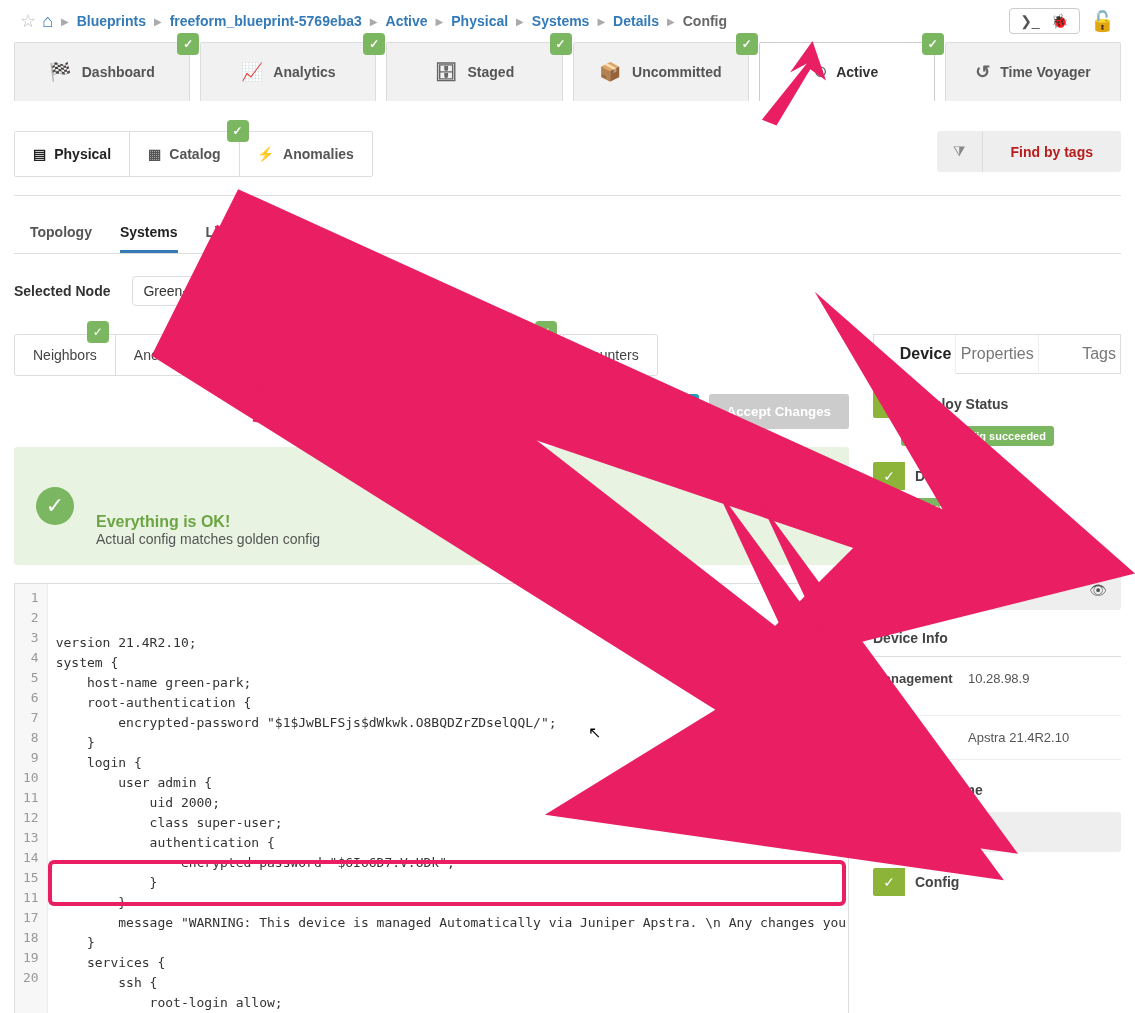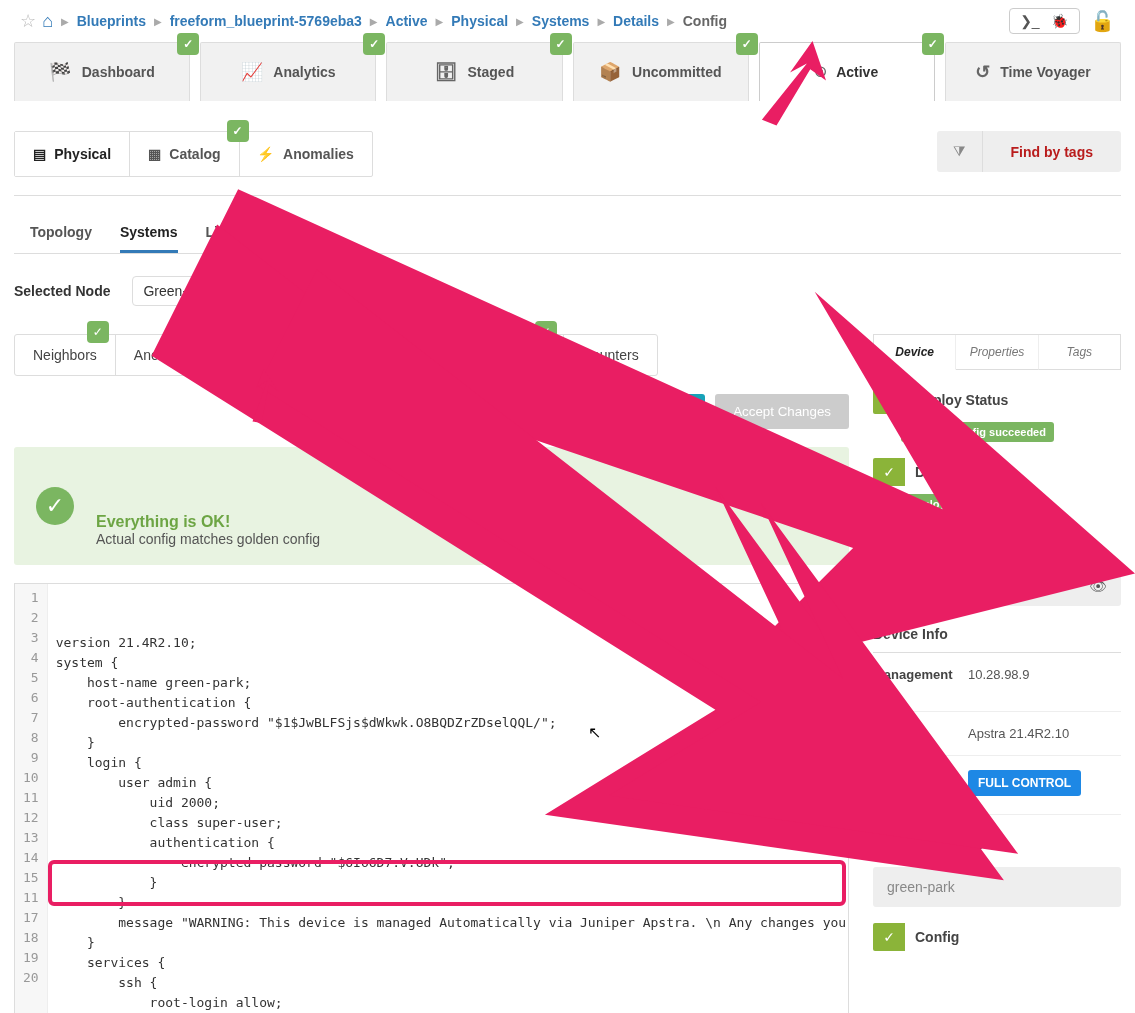--- a/index.html
+++ b/index.html
@@ -48,38 +48,38 @@
 .left-col { flex:1; min-width:0;}
 .right-col { width:248px; }
 
 .detail-tabs { display:inline-flex; border:1px solid #ddd; border-radius:3px; margin-bottom:18px;}
 .detail-tab { position:relative; padding:12px 18px; border-right:1px solid #ddd; cursor:pointer; color:#444;}
 .detail-tab:last-child{border-right:none;}
 .detail-tab.active{ background:#f6f8fa; font-weight:700;}
 .detail-tab .badge { position:absolute; top:-14px; right:6px; width:22px; height:22px; background:#7bb661; border-radius:4px; color:#fff; display:flex; align-items:center; justify-content:center; font-size:12px;}
 
 .action-row{ display:flex; justify-content:flex-end; gap:10px; margin-bottom:18px;}
-.btn { padding:10px 18px; border-radius:3px; border:none; font-weight:400; cursor:pointer;}
+.btn { padding:10px 18px; border-radius:3px; border:none; font-weight:700; cursor:pointer;}
 .btn-primary{ background:#17a2b8; color:#fff;}
 .btn-disabled{ background:#ccc; color:#fff; cursor:default;}
 
 .ok-banner{ background:#e8f3e1; border-radius:3px; padding:18px 22px; display:flex; align-items:center; gap:22px; margin-bottom:18px;}
 .ok-banner .circ{ width:38px; height:38px; border-radius:50%; background:#7bb661; color:#fff; display:flex; align-items:center; justify-content:center; font-size:22px;}
 .ok-banner .tit{ color:#6da544; font-weight:700; font-size:16px;margin-top:48px;}
 .ok-banner .sub{ color:#555;}
 
 .code-box{ border:1px solid #ddd; font-family: Menlo, Consolas, monospace; font-size:13px; display:flex; }
 .gutter{ background:#f7f7f7; border-right:1px solid #eee; text-align:right; padding:4px 8px; color:#999; user-select:none;}
 .gutter div{ line-height:20px;}
 .code{ padding:4px 0 4px 8px; flex:1; overflow:hidden; white-space:pre; position:relative;}
 .code div{ line-height:20px;}
 .hl-box{ position:absolute; border:4px solid #e91e63; border-radius:6px; left:0; right:2px; pointer-events:none;}
 
 .right-tabs{ display:flex; border:1px solid #ddd; border-bottom:none;}
-.right-tab{ flex:1; text-align:center; padding:10px 4px; font-size:12px; color:#777; cursor:pointer; border-right:1px solid #eee; border-bottom:1px solid #ddd;font-style:italic;}
+.right-tab{ flex:1; text-align:right; padding:10px 4px; font-size:16px; color:#777; cursor:pointer; border-right:1px solid #eee; border-bottom:1px solid #ddd;}
 .right-tab:last-child{border-right:none;}
 .right-tab.active{ font-weight:700; color:#222; border-bottom-color:#fff; background:#fff;}
 
 .side-head{ display:flex; align-items:center; gap:10px; margin:16px 0 8px 0;}
 .flag{ width:32px; height:28px; background:#8bb439; position:relative; display:flex; align-items:center; justify-content:center; color:#fff; border-radius:2px 0 0 2px;}
 .flag::after{ content:""; position:absolute; left:-6px; top:50%; transform:translateY(-50%); border:6px solid transparent; border-right-color:#8bb439;}
 .side-head .t{ font-weight:700; color:#444;}
 .pill-green{ display:inline-block; background:#7bb661; color:#fff; font-size:11px; font-weight:700; padding:4px 8px; border-radius:3px; margin-left:28px;}
 .gray-box{ background:#eee; padding:12px 14px; border-radius:3px; display:flex; align-items:center; justify-content:space-between; color:#555;}
 .info-title{ font-weight:700; color:#444; border-bottom:1px solid #ddd; padding:10px 0; margin-top:10px;}
@@ -276,24 +276,20 @@
 
       <div class="info-title">Device Info</div>
       <div class="info-row">
           <span class="k">Management IP</span>
           <span class="v">10.28.98.9</span>
         </div>
       <div class="info-row">
           <span class="k">OS</span>
           <span class="v">Apstra 21.4R2.10</span>
         </div>
-      <div class="info-row">
-          <span class="k">Operation Mode</span>
-          <span class="v"><button class="btn-blue">FULL CONTROL</button></span>
-        </div>
 
       <div class="side-head">
           <span class="flag">✓</span>
           <span class="t">Hostname</span>
         </div>
       <div class="gray-box" style="color:#888">
           <span>green-park</span>
         </div>
 
       <div class="side-head">

